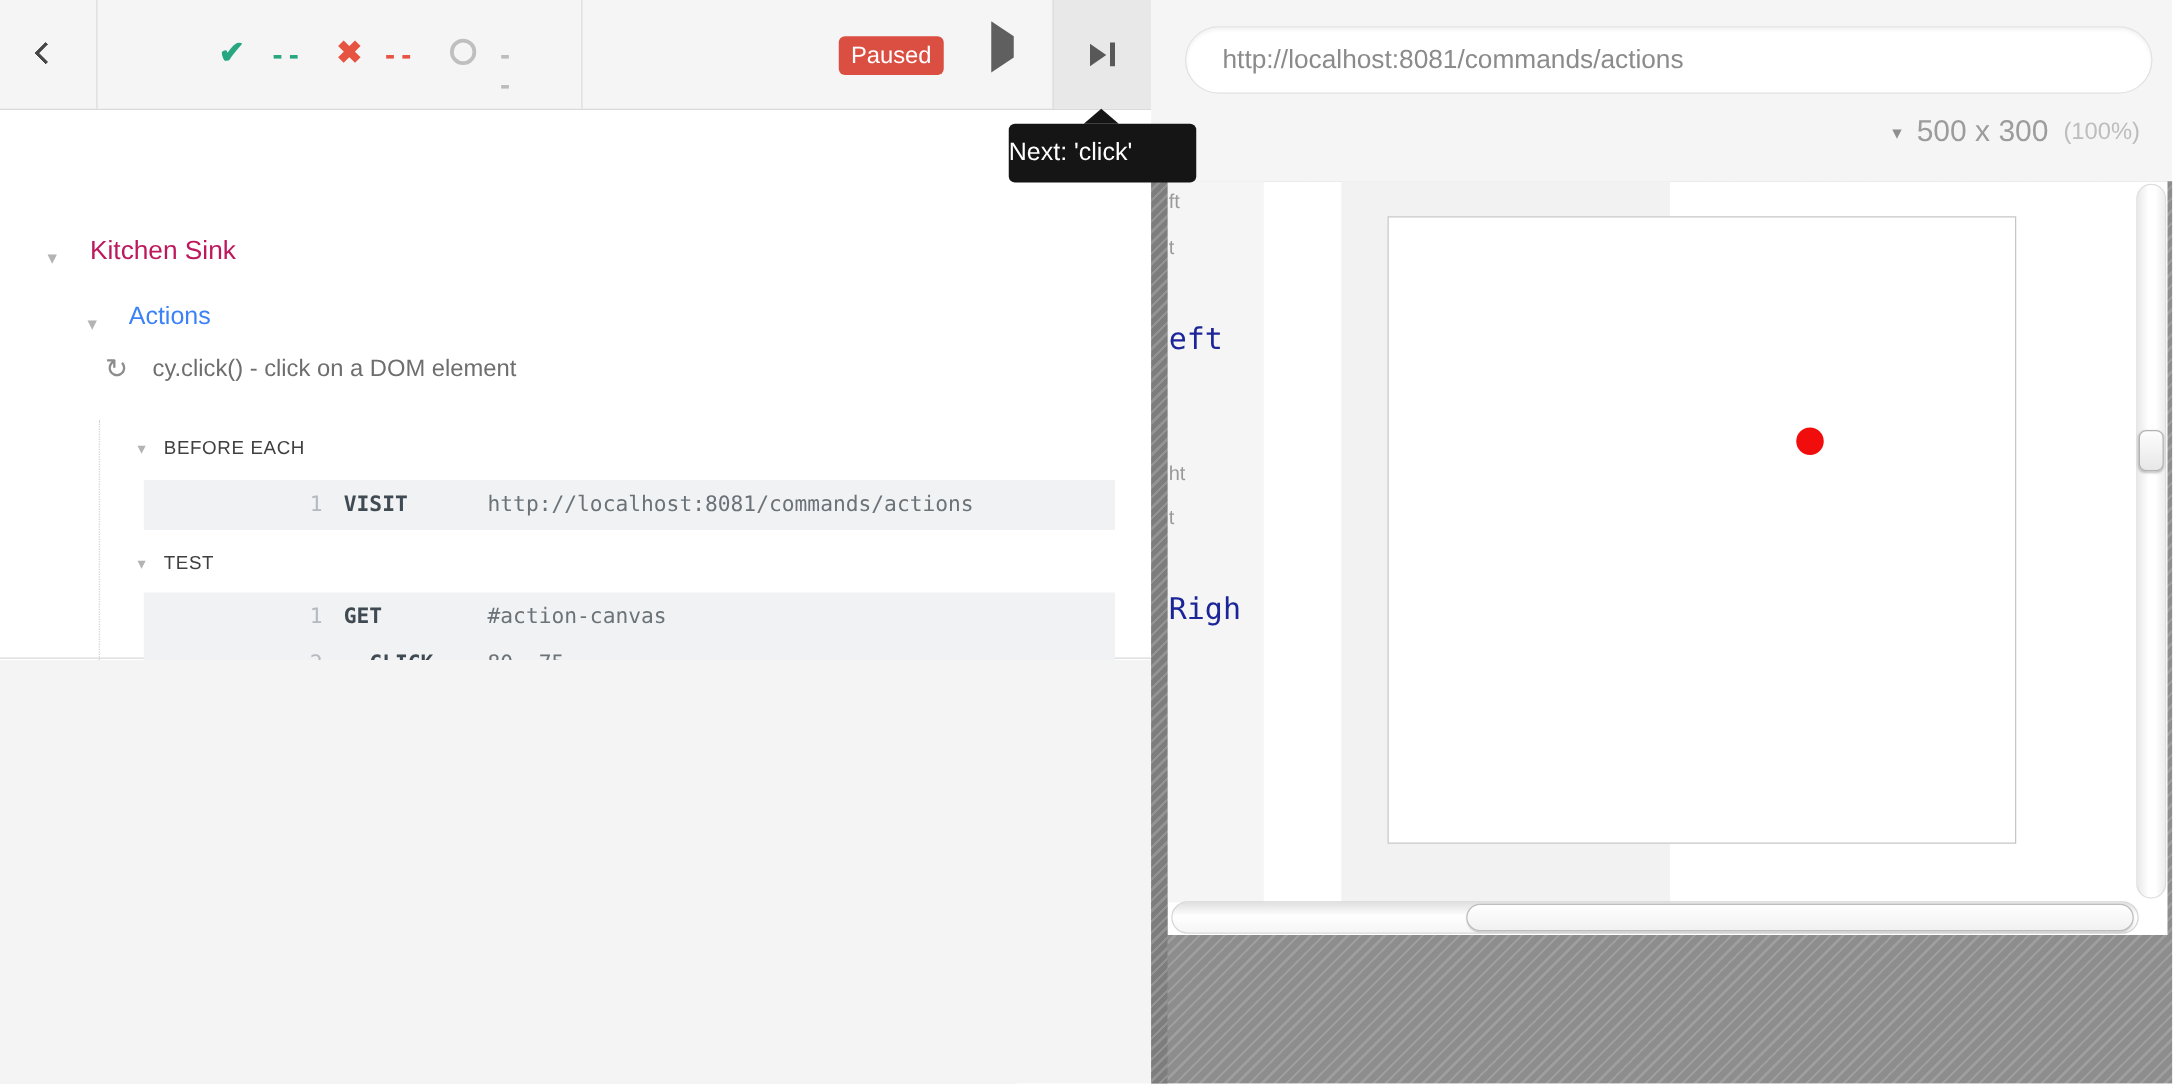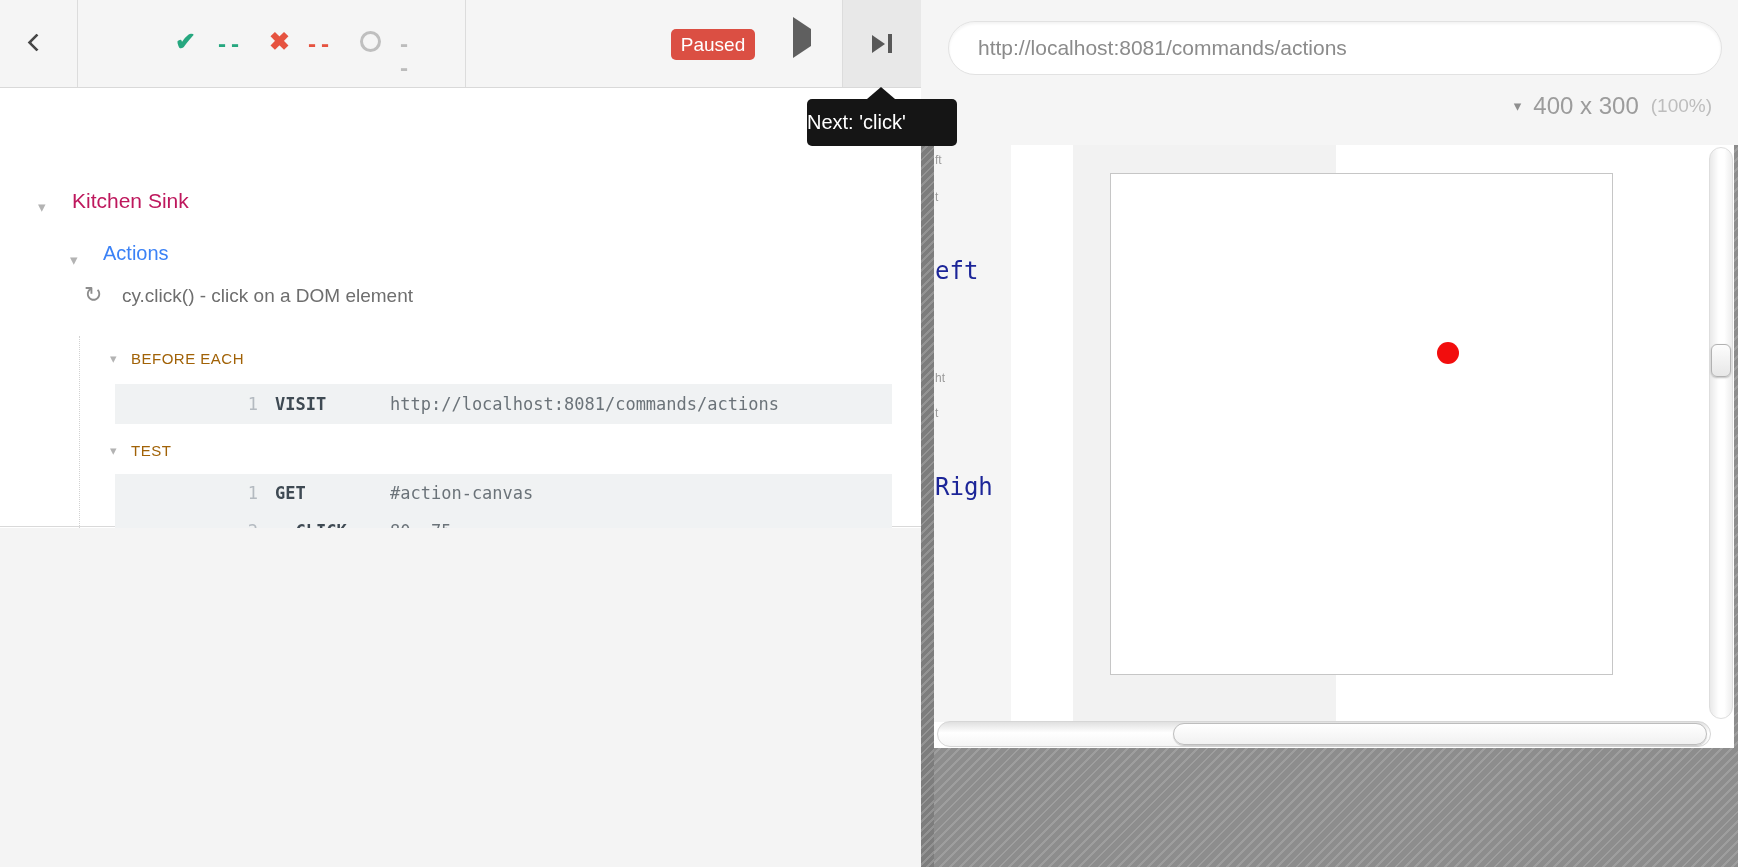--- a/index.html
+++ b/index.html
@@ -60,21 +60,21 @@
 
   .caret { position:absolute; color:#b3b3b3; font-size:15px; line-height:1; }
   .spec-title { position:absolute; left:72px; top:101px; font-size:21px; color:#be185d; cursor:pointer; }
   .suite-title { position:absolute; left:103px; top:154px; font-size:20px; color:#3b82f6; cursor:pointer; }
   .refresh-ico { position:absolute; left:84px; top:196px; font-size:22px; color:#8d8d8d; line-height:1; }
   .test-title { position:absolute; left:122px; top:197px; font-size:19px; color:#6e6e6e; cursor:pointer; }
 
   .dotted-guide { position:absolute; left:79px; top:248px; height:270px;
     border-left:1px dotted #d2d2d2; }
 
-  .section-label { position:absolute; font-size:15px; color:#a16207;
+  .section-label { position:absolute; font-size:15px; color:#404040;
     letter-spacing:0.5px; font-weight:500; cursor:pointer; }
 
   .cmd-row { position:absolute; left:115px; width:777px; background:#f0f2f3;
     font-family:"DejaVu Sans Mono", monospace; font-size:17px; cursor:pointer; }
   .cmd-num { position:absolute; left:125px; width:18px; text-align:right; color:#b4bac0; }
   .cmd-name { position:absolute; left:160px; color:#3f4a53; font-weight:bold;text-align:right; }
   .cmd-msg { position:absolute; left:275px; color:#6b7379; }
 
   .pause-row { background:var(--pause-row-bg,#e3eef9); border-left:4px solid #4d9fd7; }
   .pause-name { color:var(--pause-blue,#58a0d6); }
@@ -121,21 +121,21 @@
   #aut { left:934px; top:145px; width:800px; height:603px; background:#fff; overflow:hidden; }
   .col-a { position:absolute; left:0; top:0; width:77px; height:577px; background:#f5f5f5; }
   .col-b { position:absolute; left:139px; top:0; width:263px; height:577px; background:#f2f2f2; }
   #action-canvas {
     position:absolute; left:176px; top:28px; width:503px; height:502px;
     background:#fff; border:1px solid #c6c6c6; cursor:pointer;
   }
   #red-dot { position:absolute; left:326px; top:168px; width:22px; height:22px;
     background:var(--dot-red,#f20d0d); border-radius:50%; }
   .frag { position:absolute; white-space:nowrap; }
-  .frag-gray { font-size:12px; color:#9a9a9a; }
+  .frag-gray { font-size:16px; color:#9a9a9a; }
   .frag-code { font-family:"DejaVu Sans Mono", monospace; font-size:24px;
     color:var(--code-navy,#1c2598);text-align:right; }
 
   
   #v-scrollbar {
     position:absolute; left:775px; top:2px; width:24px; height:572px;
     background:linear-gradient(to right,#e9e9e9,#ffffff 40%,#ffffff 65%,#ededed);
     border:1px solid #dedede; border-radius:13px;
   }
   #v-thumb {
@@ -223,21 +223,21 @@
       <span class="cmd-name pause-name">- PAUSE</span>
     </div>
   </div>
 
   <div id="left-lower" class="abs"></div>
 
   <div id="right-header" class="abs">
     <div id="url-bar">http://localhost:8081/commands/actions</div>
     <div id="viewport-info">
       <span class="vp-caret">▾</span>
-      <span class="vp-size">400 x 300</span>
+      <span class="vp-size">500 x 300</span>
       <span class="vp-scale">(100%)</span>
     </div>
   </div>
 
   <div id="stage" class="abs"></div>
 
   <div id="aut" class="abs">
     <div class="col-a"></div>
     <div class="col-b"></div>
 

